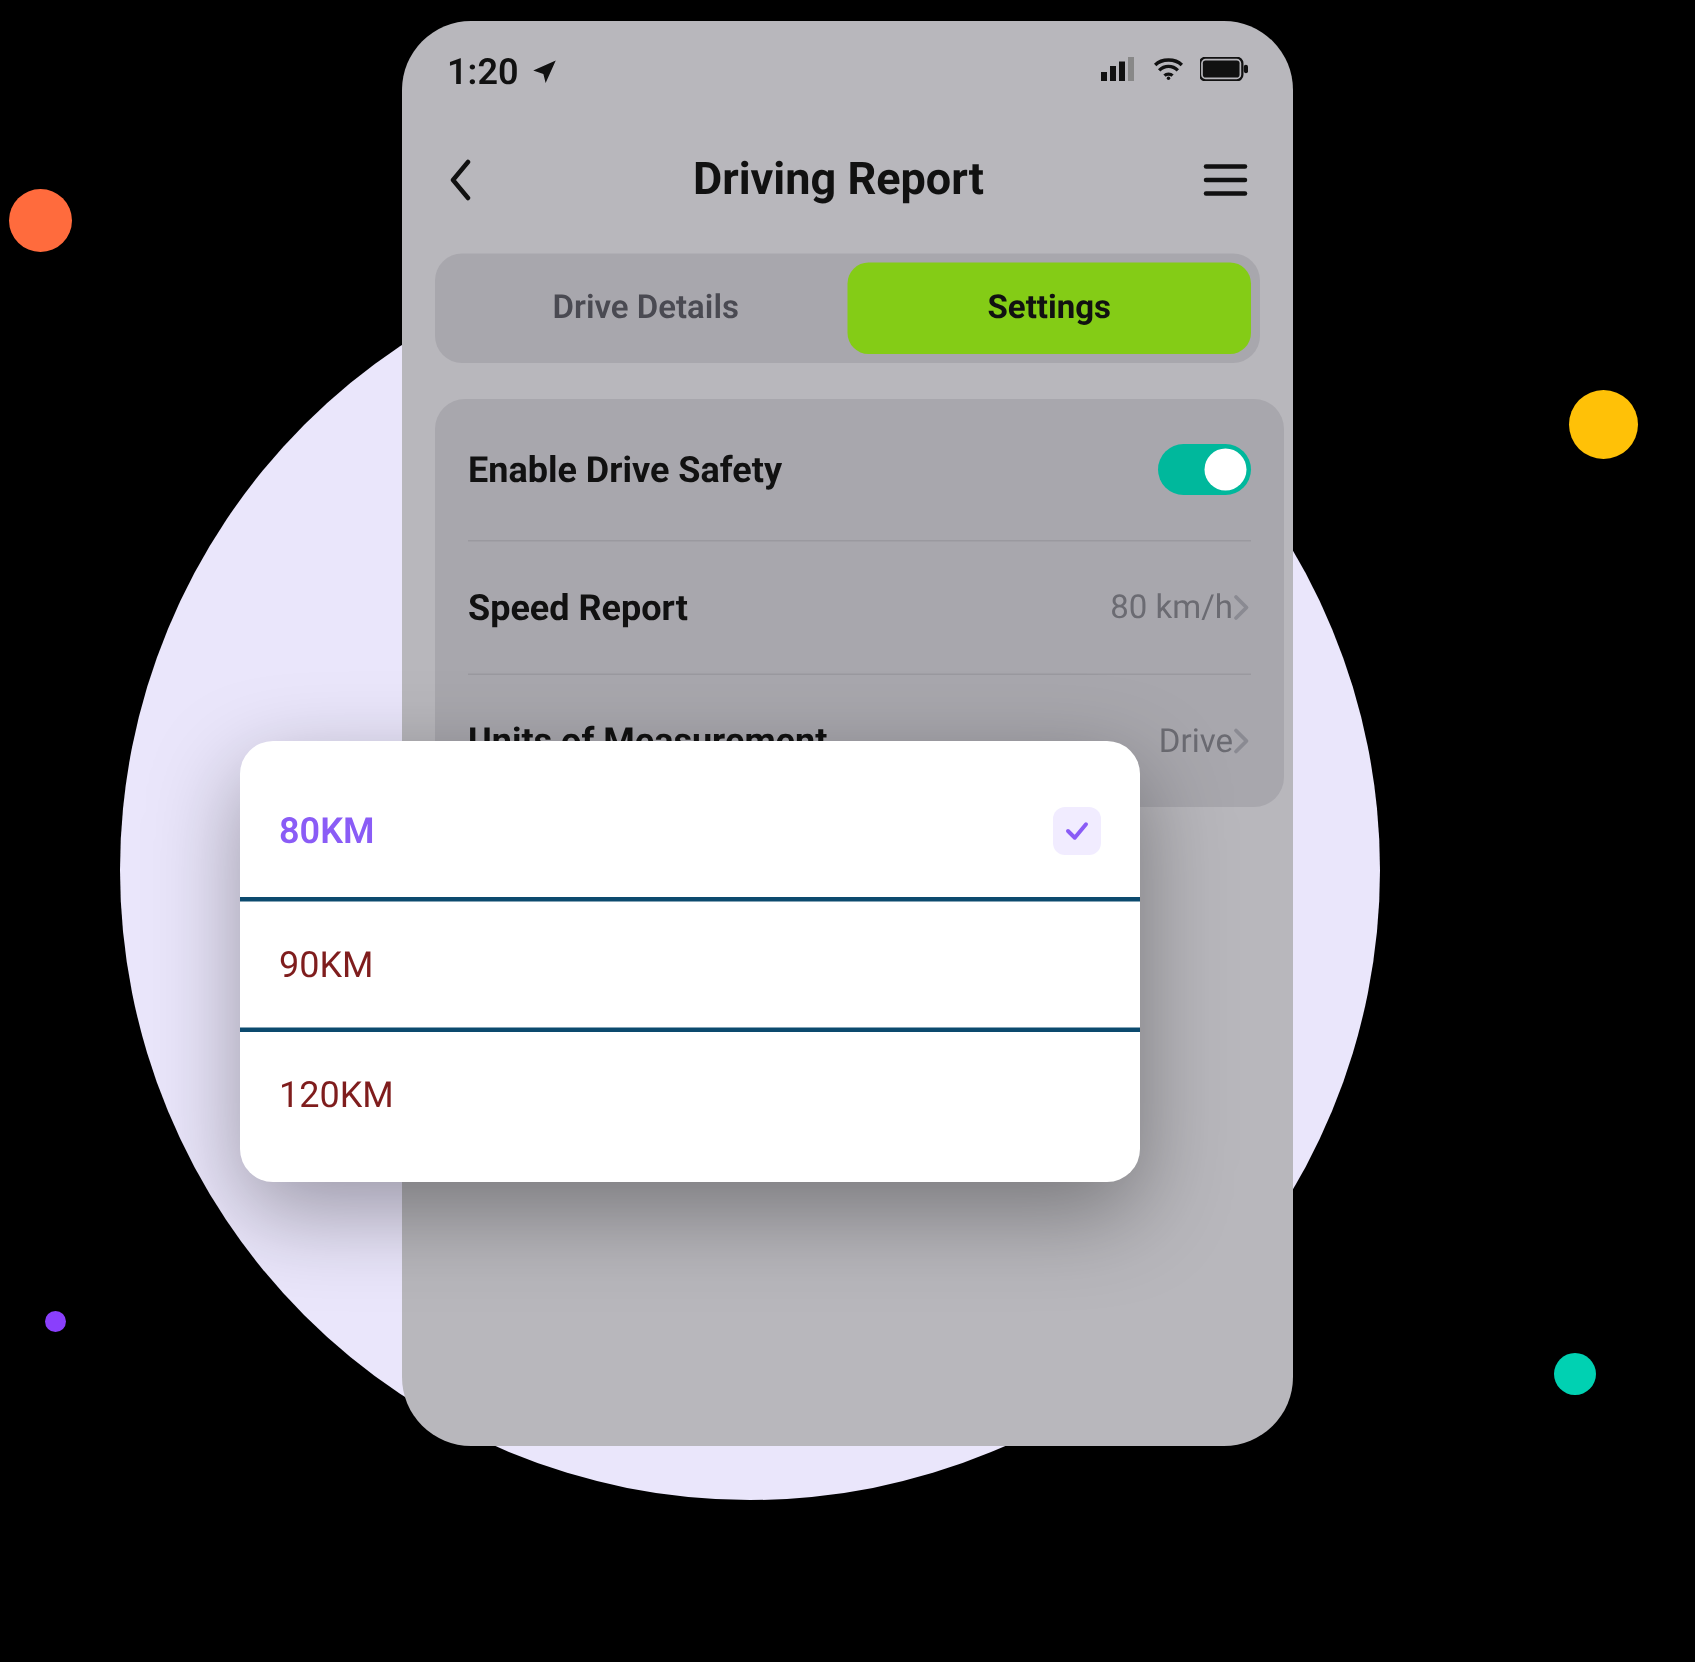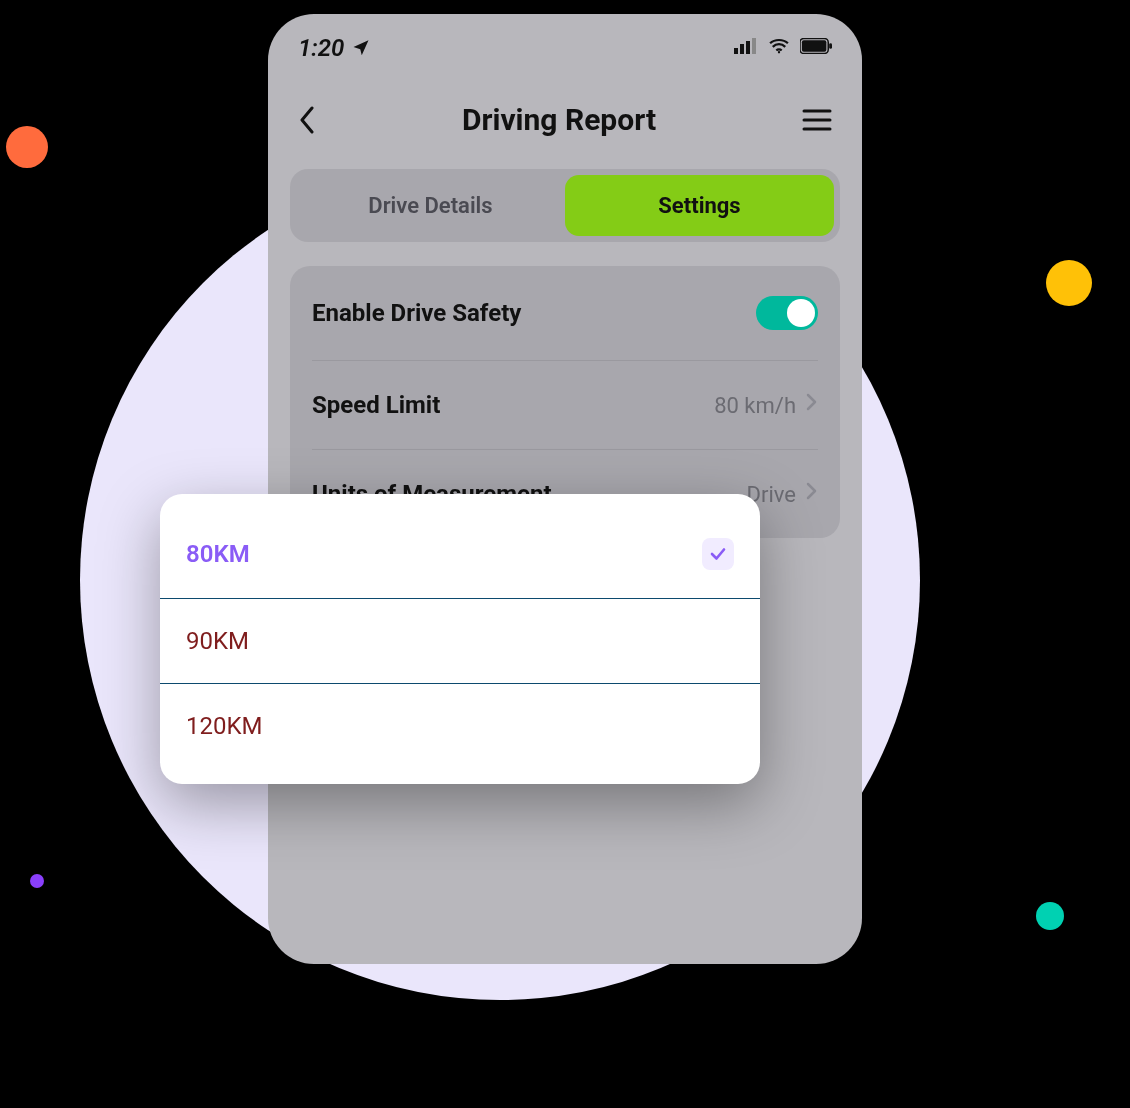--- a/index.html
+++ b/index.html
@@ -44,21 +44,21 @@
     content: "";
     position: absolute; inset: 0;
     background: rgba(0,0,0,0.0);
   }
 
   .status-bar {
     display: flex; align-items: center; justify-content: space-between;
     padding: 20px 30px 10px 30px;
     color: #111;
   }
-  .status-left { display: flex; align-items: center; gap: 8px; font-size: 24px; font-weight: 600; font-style: italic; }
+  .status-left { display: flex; align-items: center; gap: 8px; font-size: 24px; font-weight: 600; }
   .status-right { display: flex; align-items: center; gap: 10px; }
 
   .nav-header {
     display: flex; align-items: center; justify-content: space-between;
     padding: 30px 30px 20px 30px;
   }
   .back-chevron svg, .hamburger svg { display: block; }
   .page-title { font-size: 30px; font-weight: 700; color: #111; }
 
   
@@ -79,33 +79,33 @@
     border-radius: 14px;
   }
   .tab.active {
     background: #84cc16;
     color: #111;
     font-weight: 700;
   }
 
   
   .settings-card {
-    margin: 24px 22px 0 22px;
+    margin: 24px 6px 0 22px;
     background: #a8a7ad;
     border-radius: 20px;
     padding: 0 22px;
   }
   .setting-row {
     display: flex; align-items: center; justify-content: space-between;
     padding: 30px 0;
     border-bottom: 1px solid rgba(0,0,0,0.08);
   }
   .setting-row:last-child { border-bottom: none; }
   .setting-label { font-size: 24px; font-weight: 700; color: #111; }
-  .setting-value-wrap { display: flex; align-items: flex-start; gap: 10px; }
+  .setting-value-wrap { display: flex; align-items: flex-end; }
   .setting-value { font-size: 22px; color: #6b6b72; }
 
   
   .toggle {
     width: 62px; height: 34px; border-radius: 17px;
     background: #00b89c; position: relative;
   }
   .toggle .knob {
     position: absolute; right: 3px; top: 3px;
     width: 28px; height: 28px; border-radius: 50%;
@@ -119,21 +119,21 @@
     top: 494px; left: 160px;
     width: 600px;
     background: #fff;
     border-radius: 22px;
     box-shadow: 0 20px 60px rgba(0,0,0,0.35);
     padding: 16px 0;
   }
   .popup-item {
     display: flex; align-items: center; justify-content: space-between;
     padding: 28px 26px;
-    border-bottom: 1px solid #0c4a6e;
+    border-bottom: 3px solid #0c4a6e;
     font-size: 24px;
   }
   .popup-item:last-child { border-bottom: none; }
   .popup-item .label { color: #7f1d1d; font-weight: 400; }
   .popup-item.selected .label { color: #8a5cf6; font-weight: 600; }
   .check-badge {
     width: 32px; height: 32px; border-radius: 8px;
     background: #f1ecff;
     display: flex; align-items: center; justify-content: center;
   }
@@ -215,21 +215,21 @@
   <div class="settings-card">
 
     <div class="setting-row">
       <span class="setting-label">Enable Drive Safety</span>
       <div class="toggle">
         <div class="knob"></div>
       </div>
     </div>
 
     <div class="setting-row">
-      <span class="setting-label">Speed Limit</span>
+      <span class="setting-label">Speed Report</span>
       <div class="setting-value-wrap">
         <span class="setting-value">80 km/h</span>
         <span class="chevron-right-small">
           <svg width="12" height="18" viewBox="0 0 12 18" fill="none" stroke="#8a8a92" stroke-width="2.5" stroke-linecap="round" stroke-linejoin="round">
               <polyline points="2,2 9,9 2,16"></polyline>
             </svg>
         </span>
       </div>
     </div>
 

